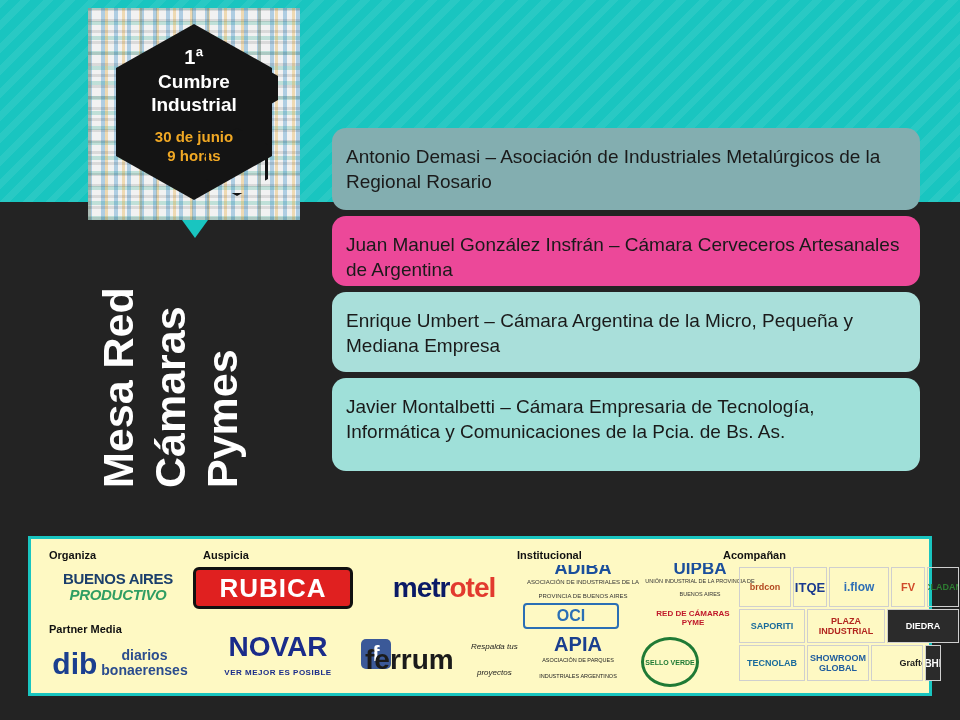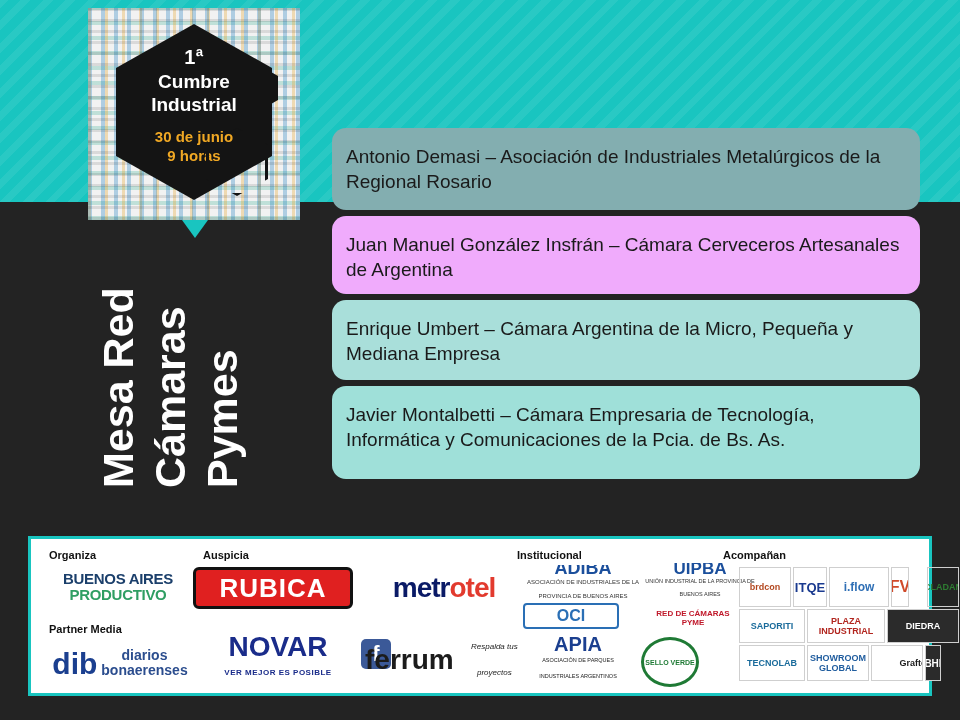--- a/index.html
+++ b/index.html
@@ -135,29 +135,29 @@
   .card {
     border-radius: 14px;
     color: #1a1a1a;
     font-size: 19px;
     line-height: 25px;
     padding: 16px 18px 16px 14px;
     margin-bottom: 6px;
     box-sizing: border-box;
   }
   .card.c0 { background: #83aeb0; height: 82px; }
-  .card.c1 { background: #f0abfc; height: 78px; }
+  .card.c1 { background: #ec4899; height: 70px; }
   .card.c2 { background: #a9dfda; height: 80px; }
   .card.c3 { background: #9fe0d9; height: 93px; }
   
   .sponsors {
     position: absolute;
     left: 28px; top: 536px;
     width: 904px; height: 160px;
-    background: #ffffff;
+    background: #fef9c3;
     border: 3px solid #19c5c0;
     box-sizing: border-box;
   }
   .sp-label {
     position: absolute;
     font-size: 11px;
     font-weight: bold;
     color: #111;
   }
   .lbl-organiza    { left: 18px;  top: 10px; }
@@ -174,21 +174,21 @@
     justify-content: center;
     text-align: center;
     overflow: hidden;
   }
   
   .bap {
     left: 14px; top: 30px; width: 146px; height: 36px;
     color: #1b3f6b; font-weight: bold; font-size: 15px;
     letter-spacing: -.3px; line-height: 16px;
   }
-  .bap .g { color: #2f9e63; }
+  .bap .g { color: #2f9e63; font-style: italic; }
   
   .dib {
     left: 14px; top: 104px; width: 150px; height: 40px;
     color: #2b4d8e; font-size: 14px; font-weight: bold; line-height: 15px;
   }
   .dib .big { font-size: 30px; font-weight: bold; color: #1b3f8f; margin-right: 4px;}
   
   .rubica {
     left: 162px; top: 28px; width: 160px; height: 42px;
     background: #e02020; border: 3px solid #111; border-radius: 6px;
@@ -251,21 +251,21 @@
     color: #1f7a35; font-size: 7px; font-weight: bold;
   }
   
   .ac {
     font-size: 9px; font-weight: bold; color: #222;
     border: 1px solid #cfcfcf;
   }
   .ac1 { left: 708px; top: 28px; width: 52px; height: 40px; color:#b2471f; }
   .ac2 { left: 762px; top: 28px; width: 34px; height: 40px; color:#1a3a8f; font-size: 13px; }
   .ac3 { left: 798px; top: 28px; width: 60px; height: 40px; color:#2f6fb5; font-size: 12px;}
-  .ac4 { left: 860px; top: 28px; width: 18px; height: 40px; color:#d04a2a; font-size: 16px;}
+  .ac4 { left: 860px; top: 28px; width: 34px; height: 40px; color:#d04a2a; font-size: 11px;}
   .ac5 { left: 896px; top: 28px; width: 32px; height: 40px; color:#2e7d32; font-size: 9px;}
   .ac6 { left: 708px; top: 70px; width: 66px; height: 34px; color:#1a6b9b; }
   .ac7 { left: 776px; top: 70px; width: 78px; height: 34px; color:#b2261f; }
   .ac8 { left: 856px; top: 70px; width: 72px; height: 34px; color:#1a1a1a; background:#2b2b2b; color:#fff;}
   .ac9 { left: 708px; top: 106px; width: 66px; height: 36px; color:#1a6b9b; }
   .ac10 { left: 776px; top: 106px; width: 62px; height: 36px; color:#1f5c9e; }
   .ac11 { left: 840px; top: 106px; width: 52px; height: 36px; color:#1a1a1a;padding-left:35px; }
   .ac12 { left: 894px; top: 106px; width: 16px; height: 36px; background:#2b2b2b; color:#fff; font-size: 10px;}
 </style>
 </head>

